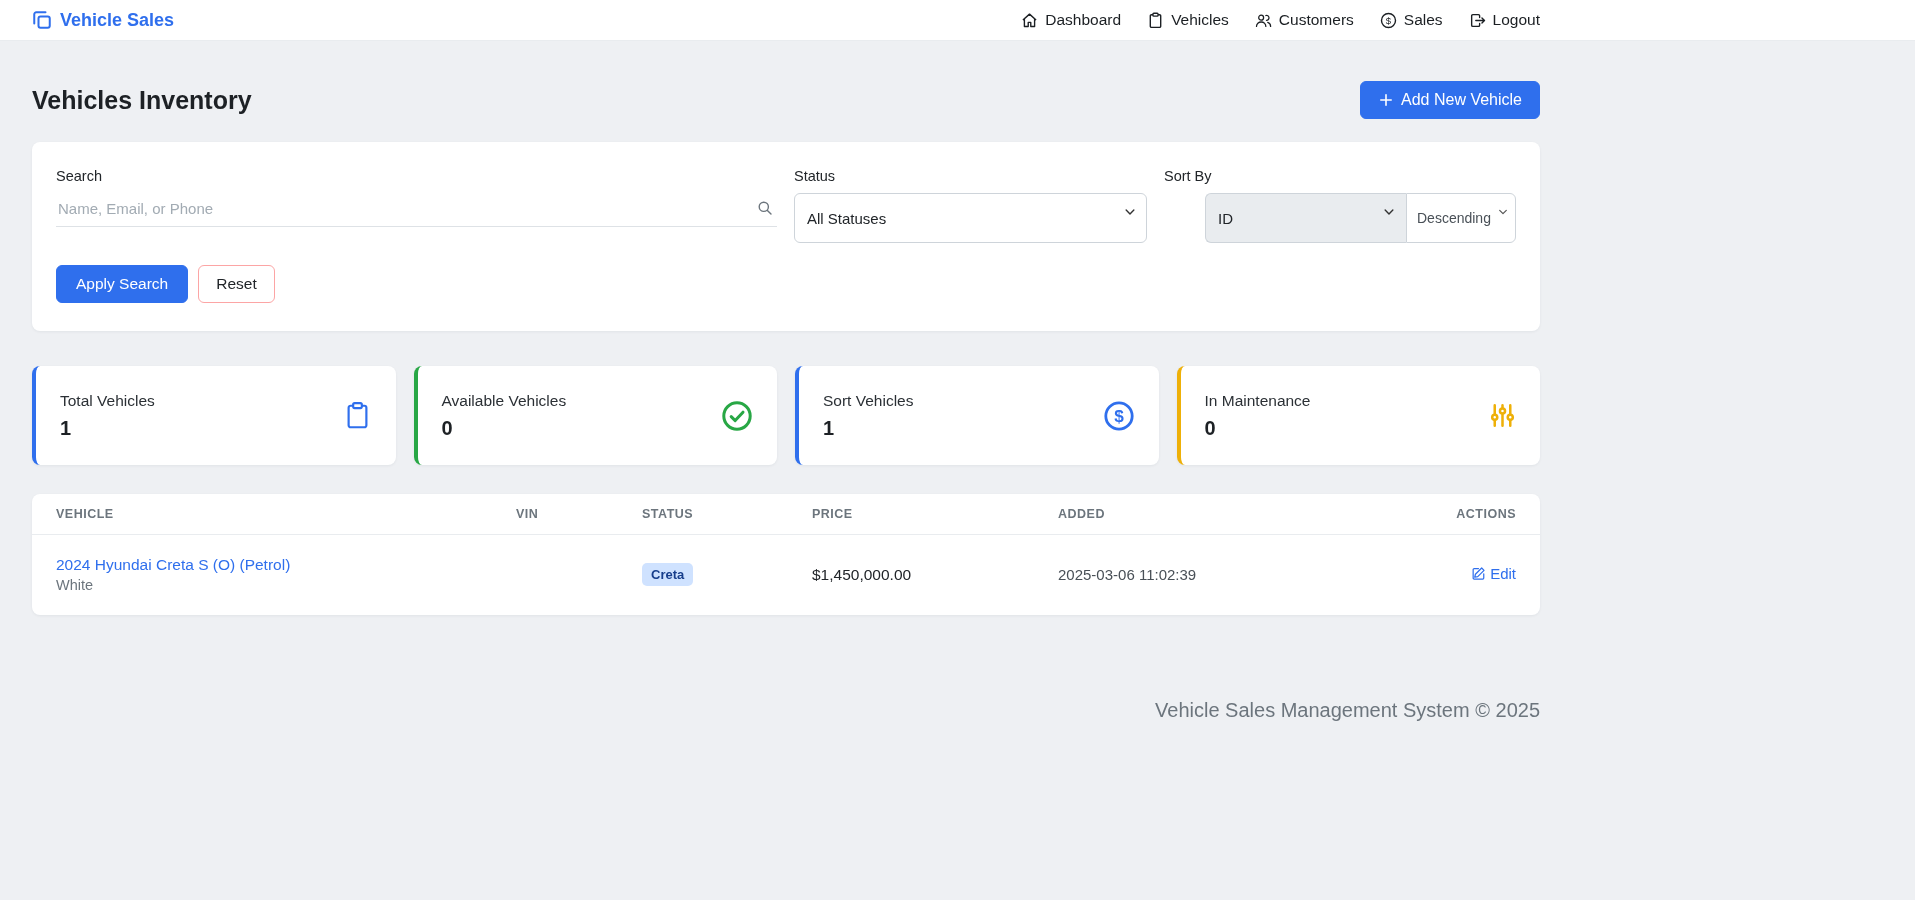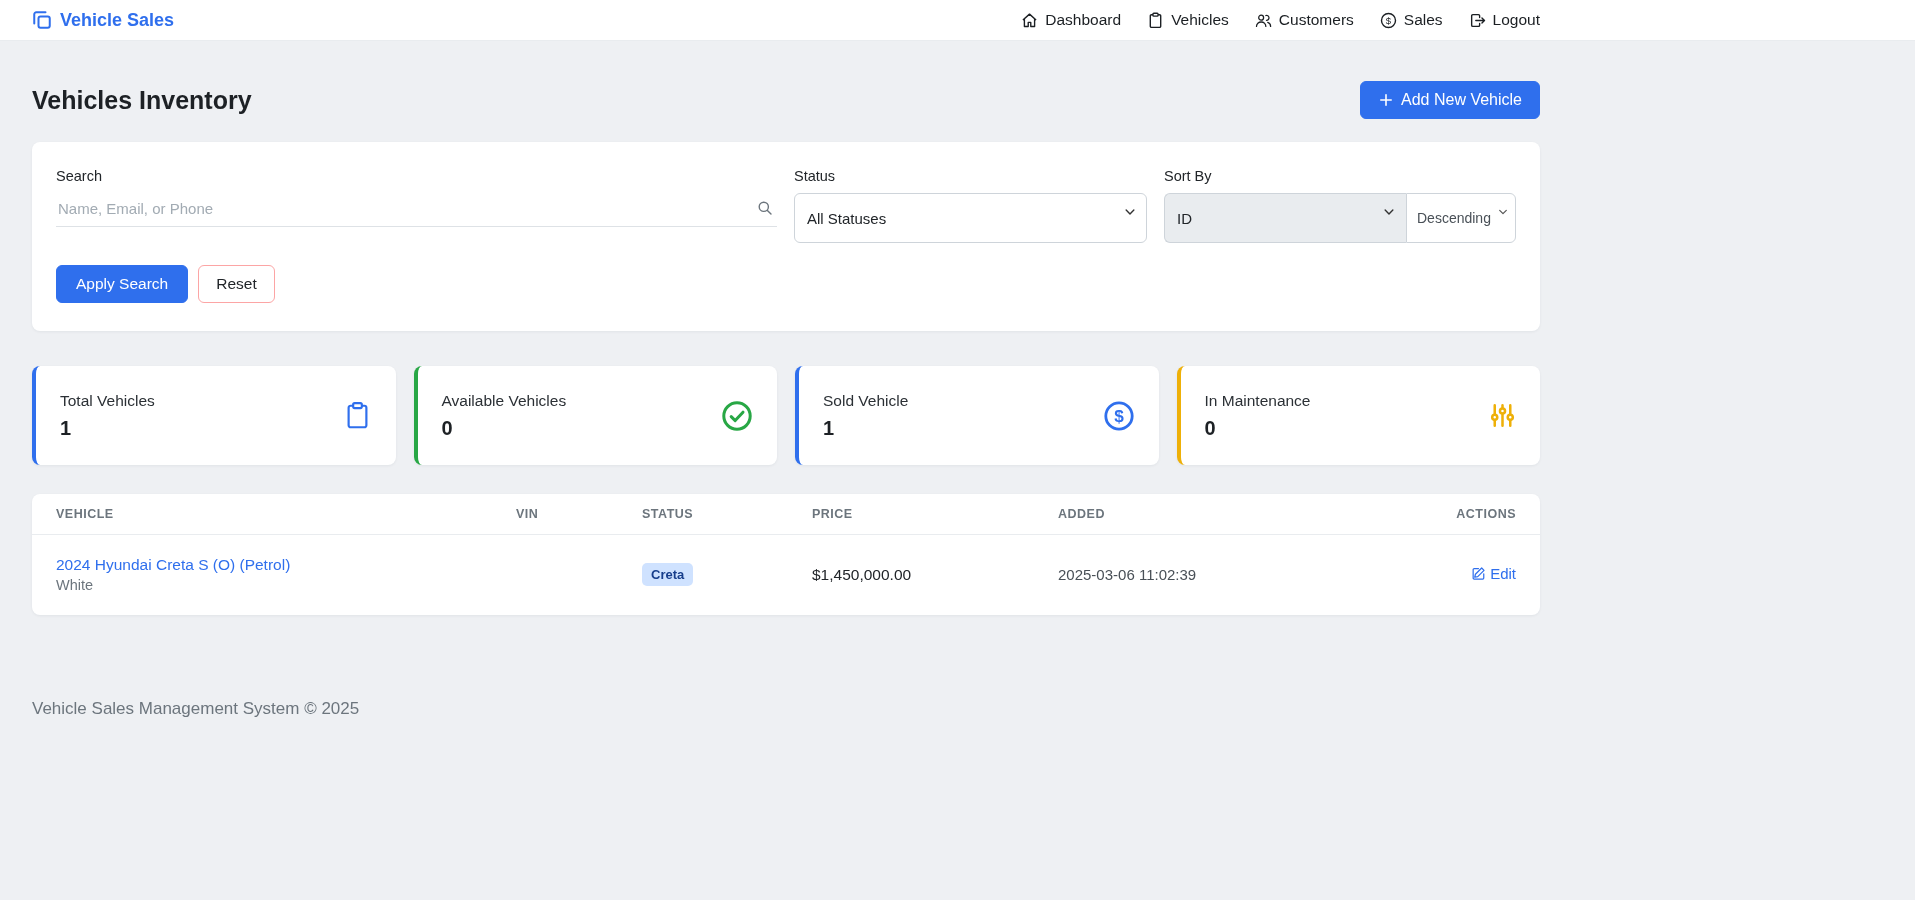--- a/index.html
+++ b/index.html
@@ -80,21 +80,21 @@
     border: 1px solid #ced4da; border-radius: 6px;
     background: #fff; color: #212529;
     font-size: 15px; font-family: inherit;
     padding: 0 30px 0 12px; cursor: pointer;
   }
   .select-wrap .chev {
     position: absolute; right: 10px; top: 12px;
     width: 14px; height: 14px; color: #333; pointer-events: none;
   }
   .sort-group { display: flex; }
-  .sort-group .select-wrap:first-child { flex: 1; }
+  .sort-group .select-wrap:first-child { flex: 1; margin-left: 41px; }
   .sort-group .select-wrap:first-child select {
     background: #e9ecef; border-radius: 6px 0 0 6px; border-right: none;
   }
   .sort-group .select-wrap:last-child { width: 110px; }
   .sort-group .select-wrap:last-child select {
     border-radius: 0 6px 6px 0; color: #495057; font-size: 14px; padding: 0 24px 0 10px;
   }
   .sort-group .select-wrap:last-child .chev { width: 12px; height: 12px; top: 13px; right: 7px; color: #555; }
   .filter-actions { margin-top: 22px; display: flex; gap: 10px; }
   .btn-apply {
@@ -140,21 +140,21 @@
   .price-cell { font-size: 15.5px; color: #212529; }
   .added-cell { font-size: 15px; color: #495057; }
   .actions-cell { text-align: right; }
   .edit-link {
     color: #2f6fed; font-size: 15px; text-decoration: none; cursor: pointer;
     display: inline-flex; align-items: center; gap: 4px;
   }
   .edit-link svg { width: 15px; height: 15px; }
 
   
-  .footer { margin-top: 84px; text-align: left; color: #6c757d; font-size: 17px; }
+  .footer { margin-top: 84px; text-align: right; color: #6c757d; font-size: 20px; }
 </style>
 </head>
 <body>
 
 <header class="navbar">
   <div class="shell nav-inner">
     <a class="brand">
       <span style="display:flex;">
         <svg viewBox="0 0 16 16" fill="none" stroke="currentColor" stroke-width="1.6" stroke-linejoin="round">
           <rect x="5.2" y="5.2" width="9" height="9" rx="1.6"></rect>
@@ -303,21 +303,21 @@
       <span class="stat-icon" style="color: rgb(40, 167, 69);">
         <svg viewBox="0 0 16 16" fill="none" stroke="currentColor" stroke-width="1.5" stroke-linecap="round" stroke-linejoin="round">
           <circle cx="8" cy="8" r="6.6"></circle>
           <path d="m5.1 8.3 2 2L11 6.1"></path>
         </svg>
       </span>
     </div>
 
     <div class="stat-card" style="border-left-color: rgb(47, 111, 237);">
       <div>
-        <div class="stat-label">Sold Vehicle</div>
+        <div class="stat-label">Sort Vehicles</div>
         <div class="stat-value">1</div>
       </div>
       <span class="stat-icon" style="color: rgb(47, 111, 237);">
         <svg viewBox="0 0 16 16" fill="none" stroke="currentColor" stroke-width="1.4">
           <circle cx="8" cy="8" r="6.6"></circle>
           <text x="8" y="11" text-anchor="middle" font-size="8.6" font-weight="bold" font-family="Liberation Sans, sans-serif" fill="currentColor" stroke="none">$</text>
         </svg>
       </span>
     </div>
 

